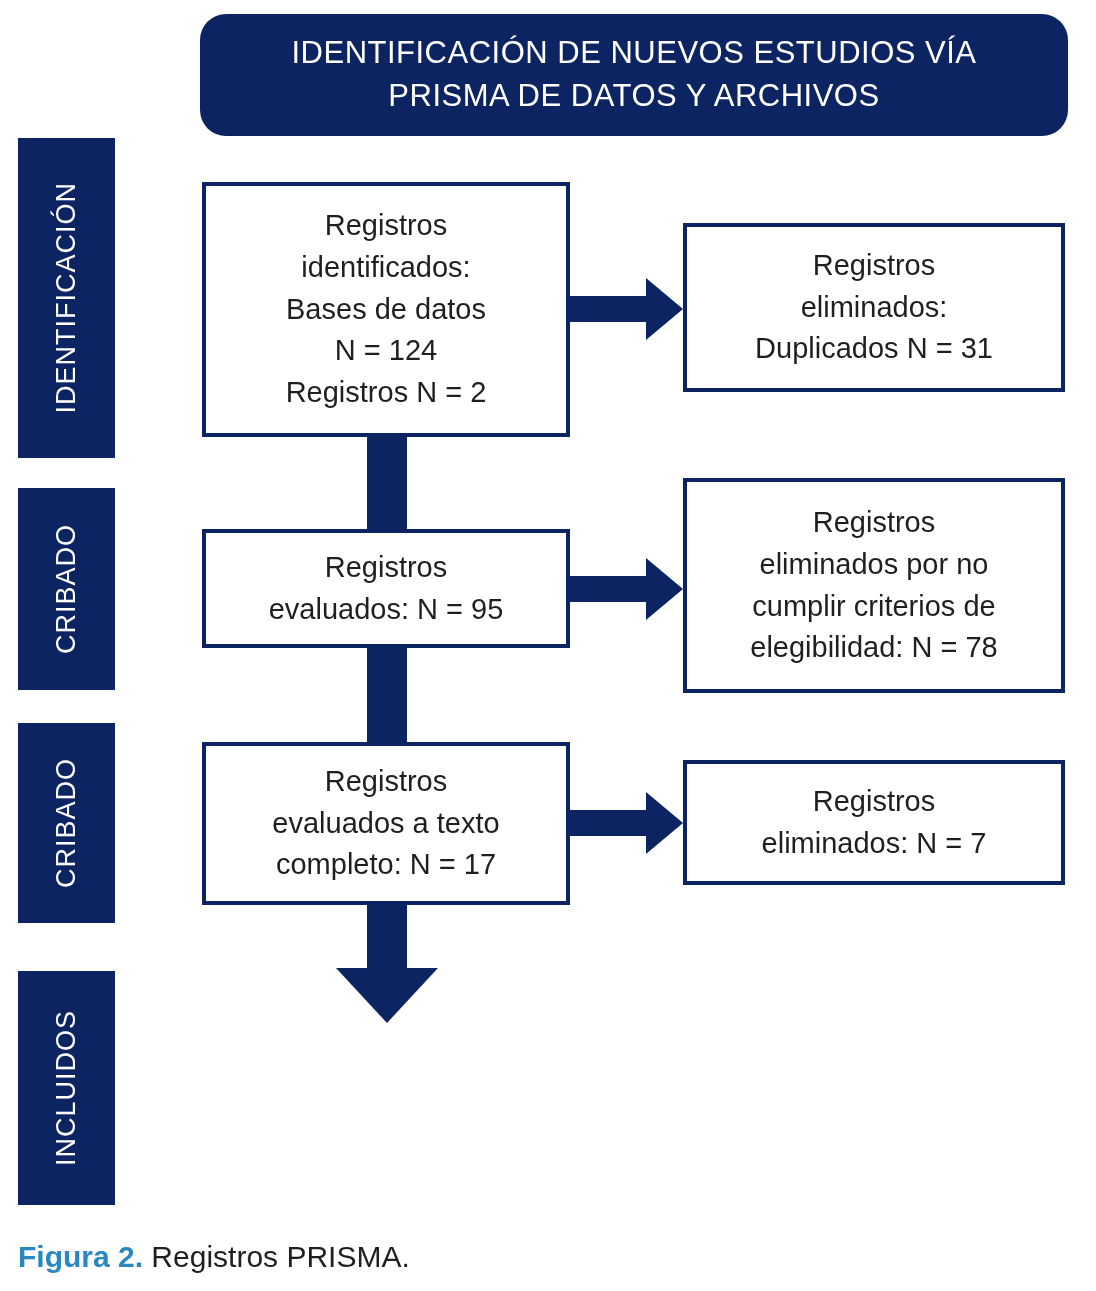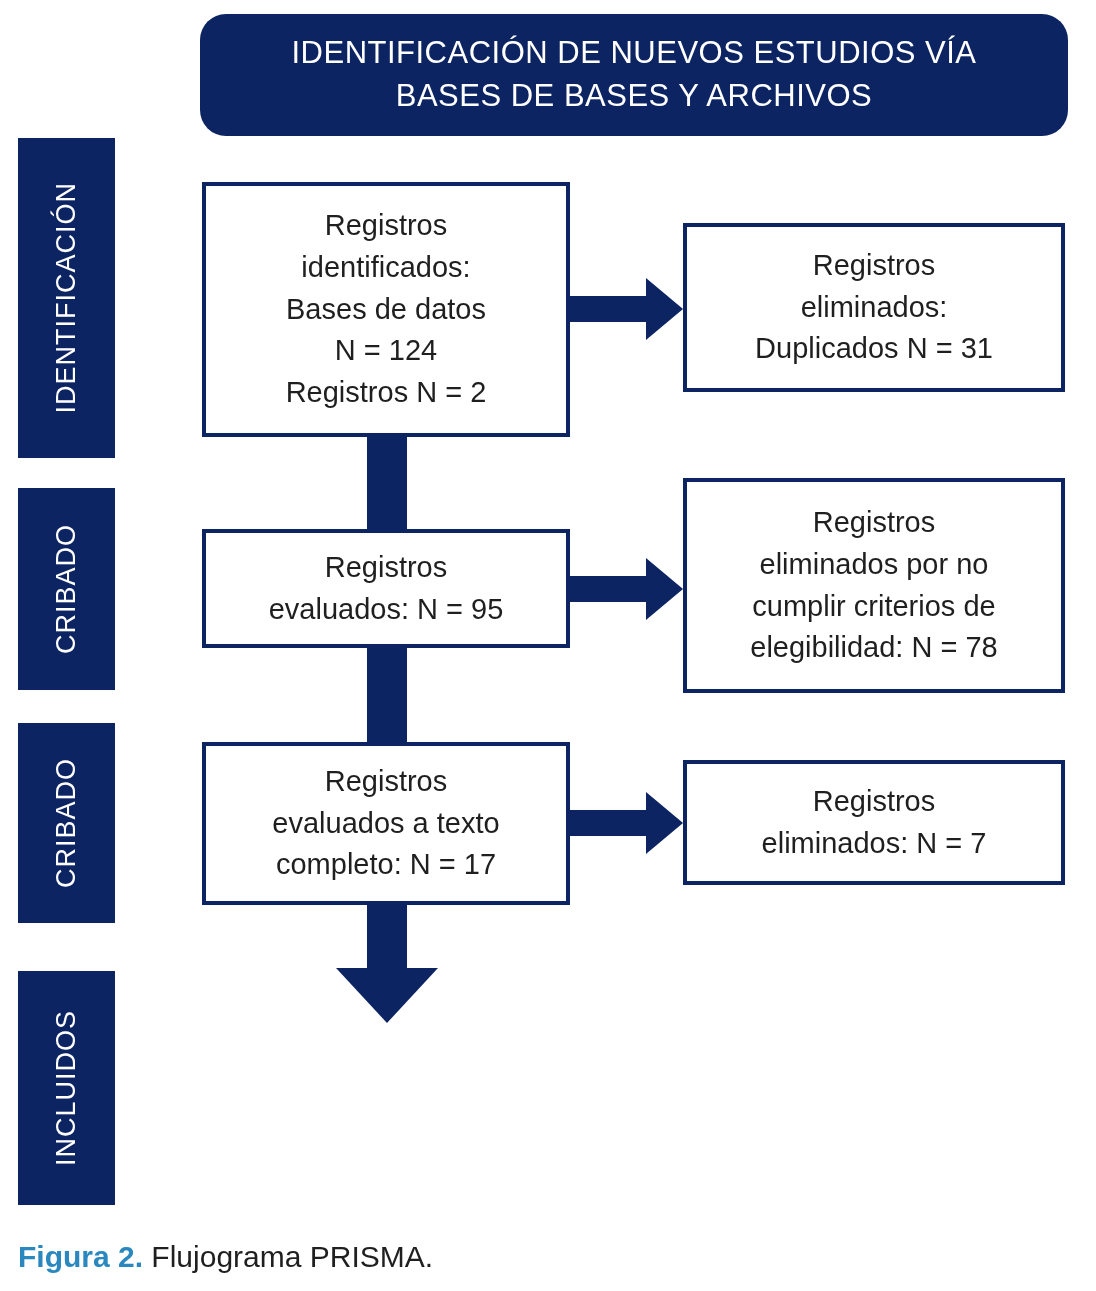--- a/index.html
+++ b/index.html
@@ -68,21 +68,21 @@
     font-size: 30px; color: var(--text);
   }
   .caption .cap-label { color: var(--caption_blue); font-weight: bold; }
 </style>
 </head>
 <body>
 
 <div class="canvas">
 
   <div class="header">
-    <span>IDENTIFICACIÓN DE NUEVOS ESTUDIOS VÍA BASES DE BASES Y ARCHIVOS</span>
+    <span>IDENTIFICACIÓN DE NUEVOS ESTUDIOS VÍA PRISMA DE DATOS Y ARCHIVOS</span>
   </div>
 
   <div class="stage" style="top:138px;height:320px;">
     <span class="vtext">IDENTIFICACIÓN</span>
   </div>
   <div class="stage" style="top:488px;height:202px;">
     <span class="vtext">CRIBADO</span>
   </div>
   <div class="stage" style="top:723px;height:200px;">
     <span class="vtext">CRIBADO</span>
@@ -132,16 +132,16 @@
   <div class="bar" style="left:570px;top:296px;width:77px;height:26px;"></div>
   <div class="tri-right" style="left:646px;top:278px;"></div>
 
   <div class="bar" style="left:570px;top:576px;width:77px;height:26px;"></div>
   <div class="tri-right" style="left:646px;top:558px;"></div>
 
   <div class="bar" style="left:570px;top:810px;width:77px;height:26px;"></div>
   <div class="tri-right" style="left:646px;top:792px;"></div>
 
   <div class="caption">
-    <span class="cap-label">Figura 2.</span><span> Flujograma PRISMA.</span>
+    <span class="cap-label">Figura 2.</span><span> Registros PRISMA.</span>
   </div>
 
 </div>
 
 </body></html>

